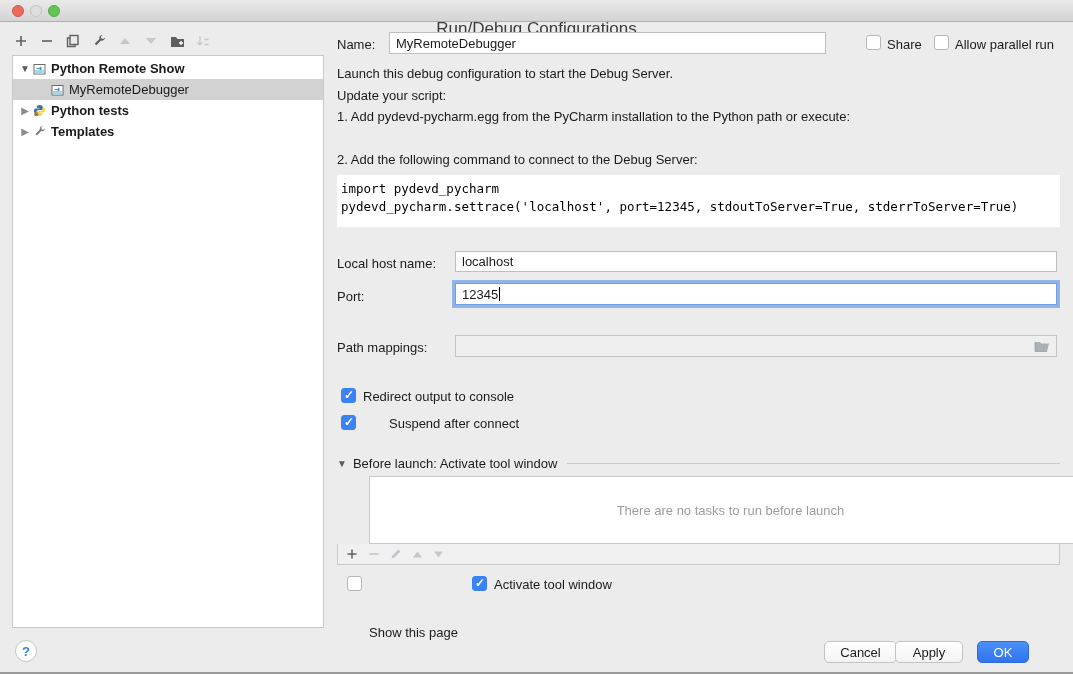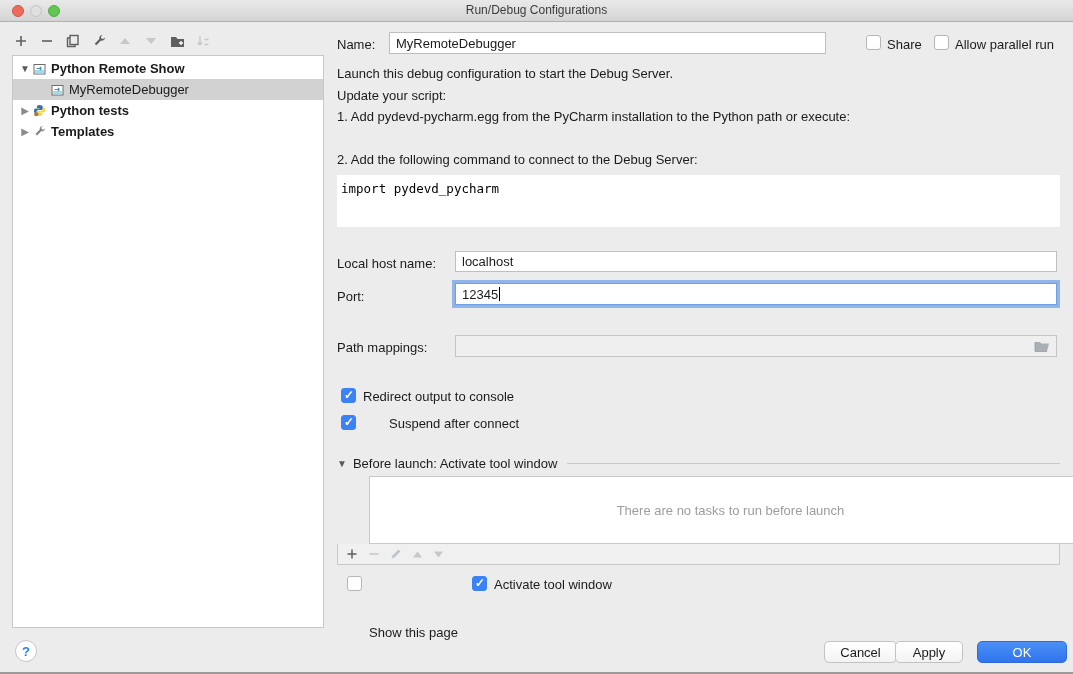--- a/index.html
+++ b/index.html
@@ -4,21 +4,21 @@
 <style>
   * { margin:0; padding:0; box-sizing:border-box; }
   html,body { width:1073px; height:674px; overflow:hidden; }
   body { font-family:"Liberation Sans", sans-serif; font-size:13px; color:#1b1b1b; background:#ececec; position:relative; }
 
   .window { position:absolute; inset:0; background:#ececec; border-bottom:2px solid #9a9a9a; }
 
   
   .titlebar { position:absolute; left:0; top:0; width:1073px; height:22px;
     background:linear-gradient(#e9e9e9,#d4d4d4); border-bottom:1px solid #b0b0b0; }
-  .title { position:absolute; left:0; right:0; top:3px; text-align:center; color:#3c3c3c; font-size:12px; }
+  .title { position:absolute; left:0; right:0; top:19px; text-align:center; color:#3c3c3c; font-size:17px; }
   .tl { position:absolute; top:5px; width:12px; height:12px; border-radius:50%; }
   .tl.red   { left:12px; background:#ee6a5f; border:0.5px solid #d5554a; }
   .tl.gray  { left:30px; background:#dfdfdf; border:0.5px solid #c3c3c3; }
   .tl.green { left:48px; background:#62c554; border:0.5px solid #4eae3e; }
 
   
   .sb-toolbar { position:absolute; left:12px; top:30px; height:22px; display:flex; gap:8px; align-items:center; }
   .tb-btn { width:18px; height:18px; display:flex; align-items:center; justify-content:center; }
   .tree-box { position:absolute; left:12px; top:55px; width:312px; height:573px; background:#fff; border:1px solid #c8c8c8; }
   .tree-row { position:absolute; left:0; width:310px; height:21px; display:flex; align-items:center; }
@@ -190,20 +190,21 @@
   <div class="lab" style="left:887px; top:37px;">Share</div>
   <div class="cb" style="left:934px; top:35px;"></div>
   <div class="lab" style="left:955px; top:37px;">Allow parallel run</div>
 
   <div class="lab" style="left:337px; top:66px;">Launch this debug configuration to start the Debug Server.</div>
   <div class="lab" style="left:337px; top:88px;">Update your script:</div>
   <div class="lab" style="left:337px; top:109px;">1. Add pydevd-pycharm.egg from the PyCharm installation to the Python path or execute:</div>
   <div class="lab" style="left:337px; top:152px;">2. Add the following command to connect to the Debug Server:</div>
   <div class="codebox" style="top:175px; height:52px; padding-top:5px; line-height:18px;">
     <div>import pydevd_pycharm</div>
+    <div>pydevd_pycharm.settrace('localhost', port=12345, stdoutToServer=True, stderrToServer=True)</div>
   </div>
 
   <div class="lab" style="left:337px; top:256px;">Local host name:</div>
   <div class="field" style="left:455px; top:251px; width:602px; height:21px;">
     <span>localhost</span>
   </div>
 
   <div class="lab" style="left:337px; top:289px;">Port:</div>
   <div class="field" style="left:455px; top:283px; width:602px; height:22px; border-color:#6f9fe0; box-shadow:0 0 0 3px rgba(122,167,232,0.8);">
     <span>12345</span>
@@ -268,17 +269,17 @@
 
   <div class="help-btn">
     <span>?</span>
   </div>
   <div class="btn" style="left:808px; width:73px;margin-left:16px;">
     <span>Cancel</span>
   </div>
   <div class="btn" style="left:895px; width:68px;">
     <span>Apply</span>
   </div>
-  <div class="btn primary" style="left:977px; width:90px;">
+  <div class="btn primary" style="left:977px; width:52px;">
     <span>OK</span>
   </div>
 
 </div>
 
 </body></html>

